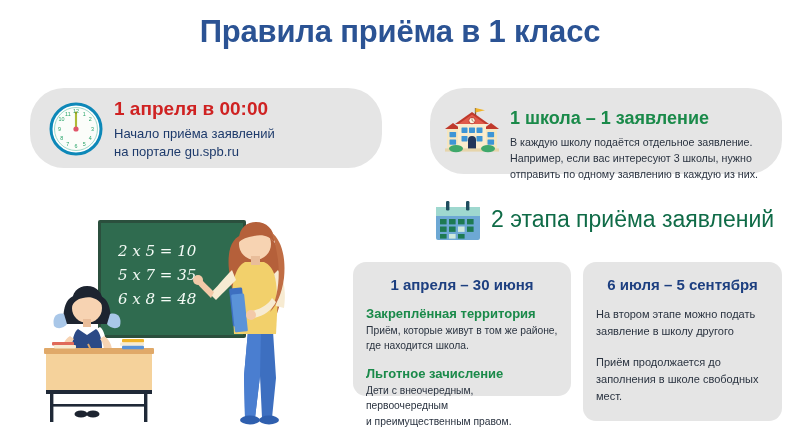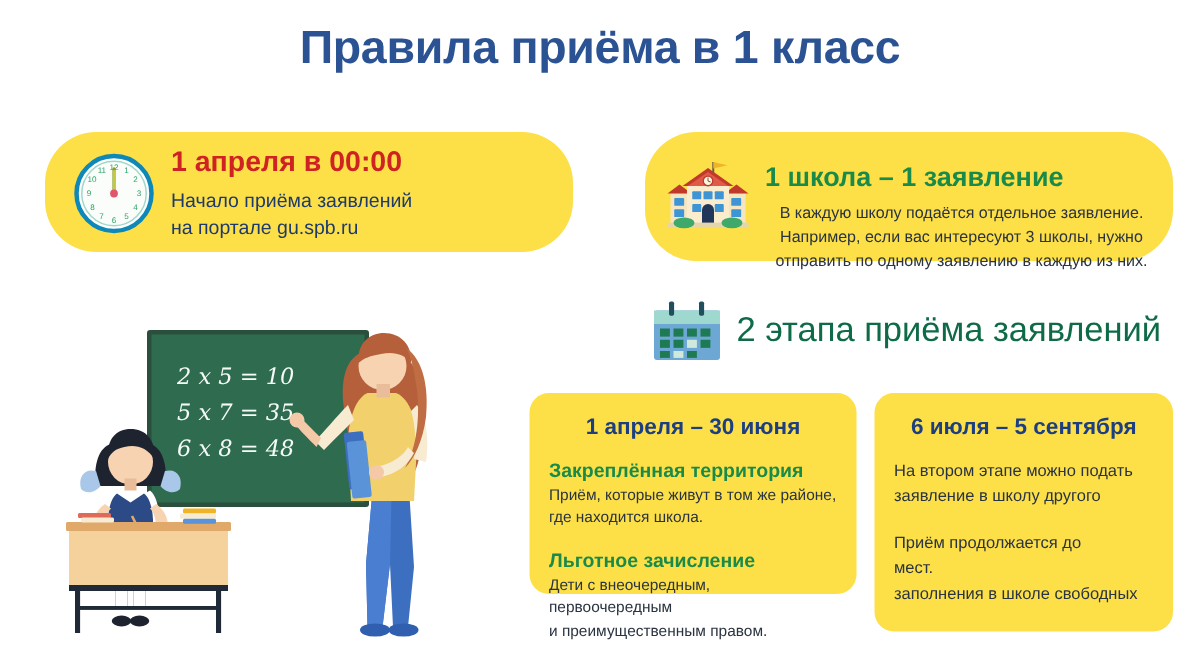--- a/index.html
+++ b/index.html
@@ -16,39 +16,39 @@
     position:absolute;left:0;top:14px;width:800px;
     text-align:center;
     font-size:31px;font-weight:bold;
     color:#2b5394;letter-spacing:-0.2px;
     white-space:nowrap;
   }
 
   
   .card{
     position:absolute;
-    background:#fde047;
+    background:#e5e5e5;
     box-sizing:border-box;
   }
   .pill{border-radius:34px;}
   .box{border-radius:13px;}
 
   
   #card-deadline{left:30px;top:88px;width:352px;height:80px;}
   #card-deadline .icon-slot{position:absolute;left:18px;top:13px;width:56px;height:56px;}
   #card-deadline .txt{position:absolute;left:84px;top:10px;right:12px;}
   .h-red{font-size:19px;font-weight:bold;color:#cf2222;line-height:1.2;margin:0 0 4px 0;}
   .body-blue{font-size:13px;color:#1d3a6b;line-height:1.42;}
 
   
   #card-school{left:430px;top:88px;width:352px;height:86px;}
   #card-school .icon-slot{position:absolute;left:14px;top:17px;width:56px;height:52px;}
   #card-school .txt{position:absolute;left:80px;top:20px;right:10px;}
   .h-green{font-size:18px;font-weight:bold;color:#1a8a4a;line-height:1.2;margin:0 0 4px 0;}
-  .body-dark{font-size:10.7px;color:#2a3340;line-height:1.52;text-align:center;}
+  .body-dark{font-size:10.7px;color:#2a3340;line-height:1.52;}
 
   
   #stages-row{position:absolute;left:433px;top:196px;width:330px;height:50px;}
   #stages-row .icon-slot{position:absolute;left:0;top:2px;width:50px;height:46px;}
   #stages-row .label{
     position:absolute;left:58px;top:10px;
     font-size:23px;color:#0f6b47;font-weight:500;white-space:nowrap;
   }
 
   
@@ -196,22 +196,22 @@
 
   <div class="card box" id="stage-2">
     <div class="stage-head">6 июля – 5 сентября</div>
     <div class="pad">
       <div class="stage-body">На втором этапе можно подать</div>
       <div class="stage-body">заявление в школу другого</div>
     </div>
     <div class="gap"></div>
     <div class="pad">
       <div class="stage-body">Приём продолжается до</div>
+      <div class="stage-body">заполнения в школе свободных</div>
       <div class="stage-body">мест.</div>
-      <div class="stage-body">заполнения в школе свободных</div>
     </div>
   </div>
 
   <div id="classroom">
     <svg viewBox="0 0 320 230" width="320" height="230">
 
       <g>
         <rect x="72" y="22" width="148" height="118" rx="2" fill="#2b4f3d"></rect>
         <rect x="75" y="25" width="142" height="112" fill="#2f6b4f"></rect>
         <text x="92" y="58" font-family="'DejaVu Serif',serif" font-style="italic" font-size="15" fill="#f4fbf6">2 x 5 = 10</text>

